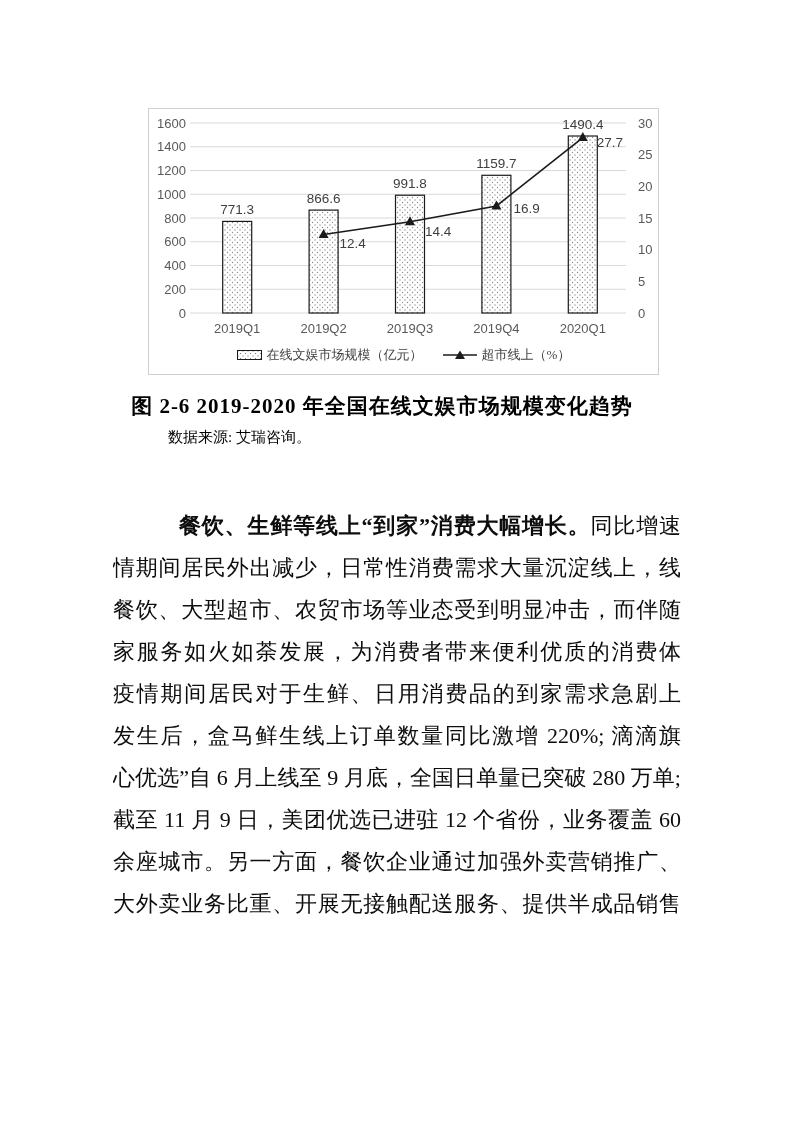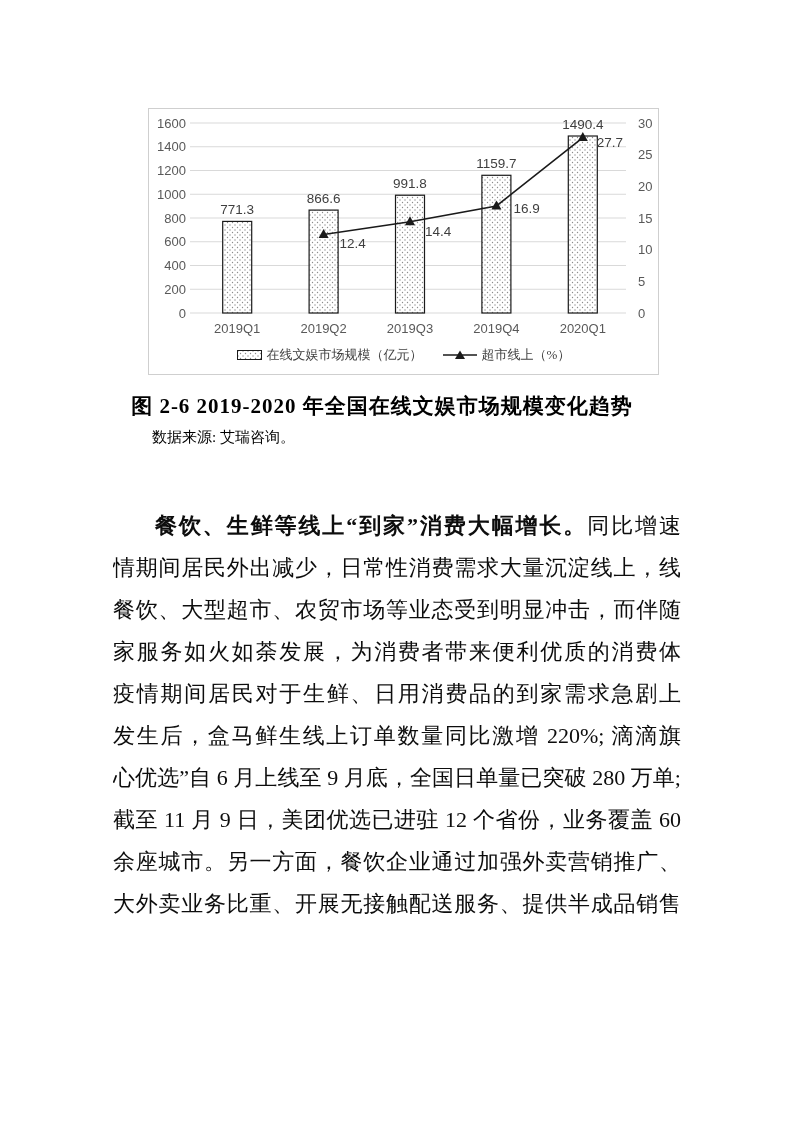--- a/index.html
+++ b/index.html
@@ -10,27 +10,27 @@
              background:#fff;border:1px solid #cfcfcf;box-sizing:border-box;}
   .chart-box svg.main{position:absolute;left:0;top:0;}
   .ax{font:13px "Liberation Sans","DejaVu Sans",sans-serif;fill:#595959;}
   .dl{font:13.5px "Liberation Sans","DejaVu Sans",sans-serif;fill:#3f3f3f;}
   .legend{position:absolute;left:0;right:0;bottom:10px;display:flex;justify-content:center;
           align-items:center;gap:20px;font-size:13px;color:#3f3f3f;text-align:center;}
   .legend-item{display:flex;align-items:center;gap:5px;}
   
   .caption{position:absolute;left:0;top:392px;width:764px;text-align:center;
            font-size:21px;font-weight:bold;letter-spacing:1px;color:#000;}
-  .source{position:absolute;left:152px;top:428px;font-size:15px;color:#000;}
+  .source{position:absolute;left:168px;top:428px;font-size:15px;color:#000;}
   
   .body-text{position:absolute;left:113px;top:505px;width:568px;font-size:22px;color:#0d0d0d;}
   .bline{height:42px;line-height:42px;text-align:justify;text-align-last:justify;
          box-sizing:border-box;overflow:hidden;}
   .bline.indent{padding-left:42px;}
-  .lead{font-weight:bold;}
+  .lead{font-weight:bold;margin-left:24px;}
   
   .pageno{position:absolute;left:0;top:1024px;width:793px;text-align:center;
           font-size:14px;color:#1a1a1a;font-family:"Liberation Sans","DejaVu Sans",sans-serif;}
 </style>
 </head>
 <body>
 
 <div class="page">
 
   <div class="chart-box">

